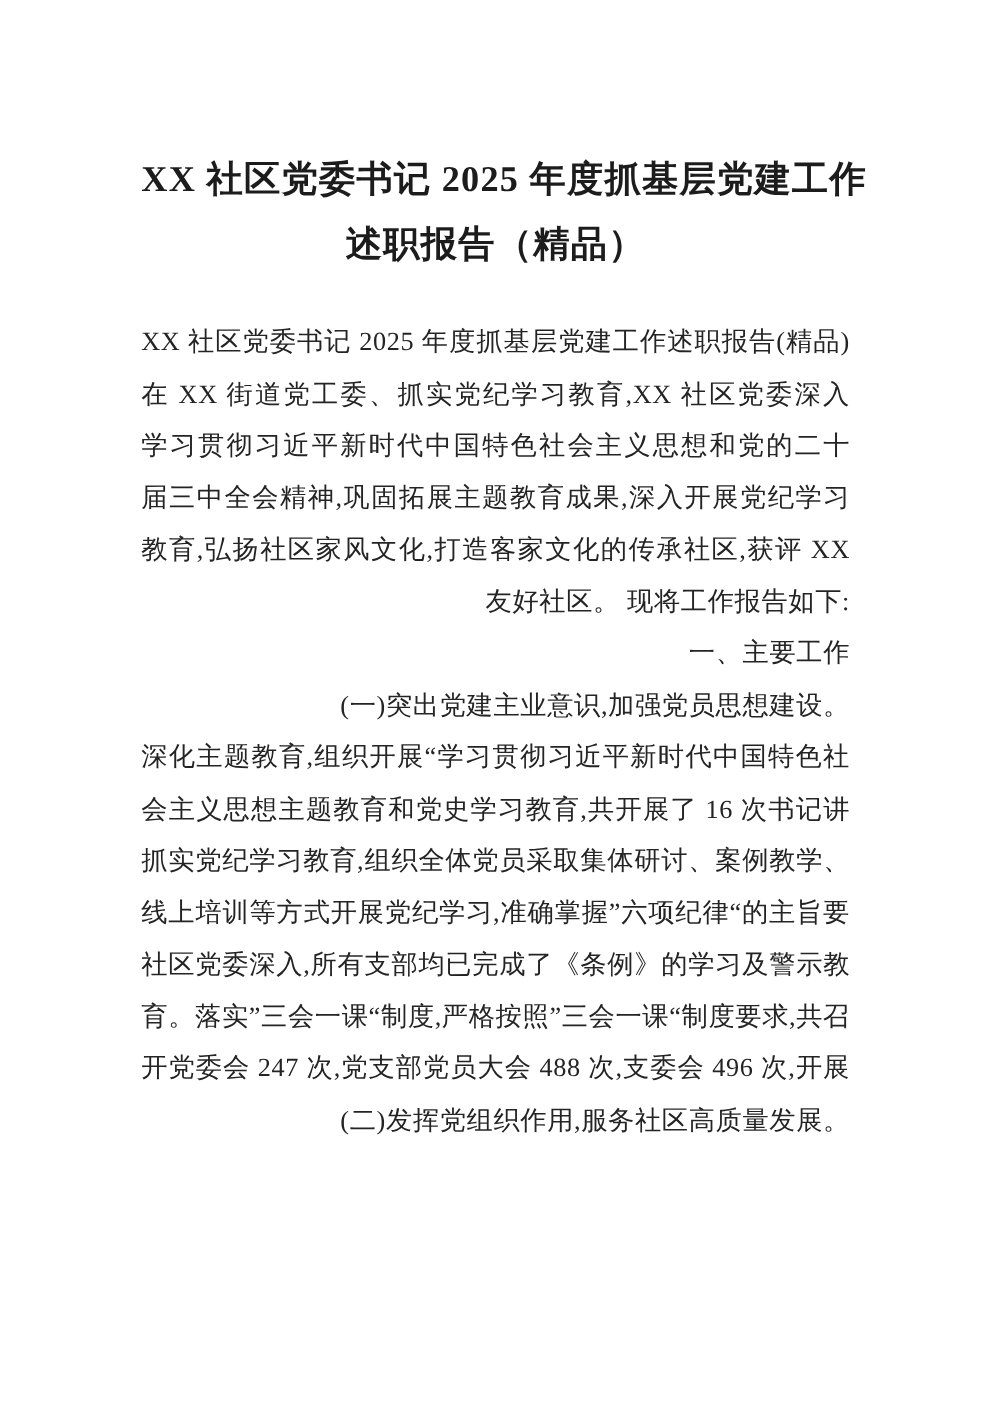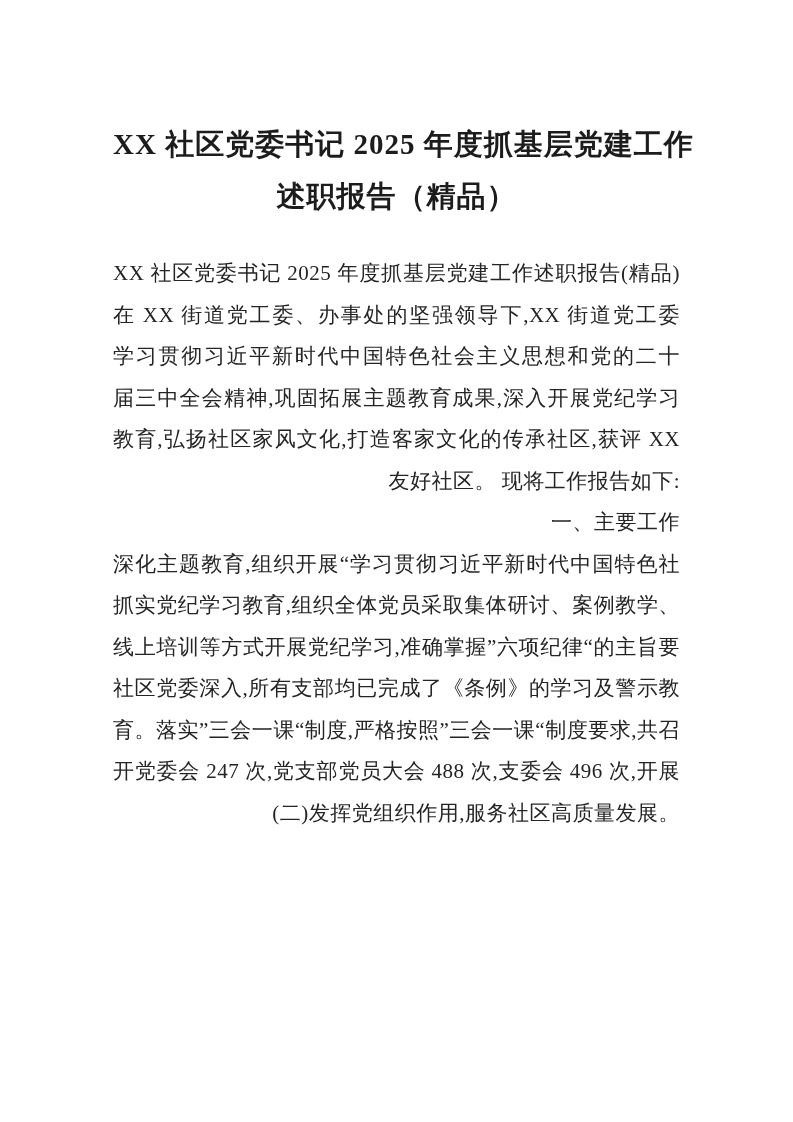--- a/index.html
+++ b/index.html
@@ -61,27 +61,29 @@
 <body>
 
 <div class="page" style="background: rgb(255, 255, 255);">
   <div class="content">
     <h1 class="doc-title" style="color: rgb(28, 28, 28);">
       <div class="title-line">XX 社区党委书记 2025 年度抓基层党建工作</div>
       <div class="title-line">述职报告（精品）</div>
     </h1>
     <div class="doc-body" id="doc-body" style="color: rgb(36, 36, 36);">
         <div class="line stretch">XX 社区党委书记 2025 年度抓基层党建工作述职报告(精品)</div>
-        <div class="line stretch">在 XX 街道党工委、办事处的坚强领导下,XX 街道党工委</div>
+        <div class="line stretch">在 XX 街道党工委、抓实党纪学习教育,XX 社区党委深入</div>
         <div class="line stretch">学习贯彻习近平新时代中国特色社会主义思想和党的二十</div>
         <div class="line stretch">届三中全会精神,巩固拓展主题教育成果,深入开展党纪学习</div>
         <div class="line stretch">教育,弘扬社区家风文化,打造客家文化的传承社区,获评 XX</div>
         <div class="line">友好社区。 现将工作报告如下:</div>
         <div class="line">一、主要工作</div>
+        <div class="line">(一)突出党建主业意识,加强党员思想建设。</div>
         <div class="line stretch">深化主题教育,组织开展“学习贯彻习近平新时代中国特色社</div>
+        <div class="line stretch">会主义思想主题教育和党史学习教育,共开展了 16 次书记讲</div>
         <div class="line stretch">抓实党纪学习教育,组织全体党员采取集体研讨、案例教学、</div>
         <div class="line stretch">线上培训等方式开展党纪学习,准确掌握”六项纪律“的主旨要</div>
         <div class="line stretch">社区党委深入,所有支部均已完成了《条例》的学习及警示教</div>
         <div class="line stretch">育。落实”三会一课“制度,严格按照”三会一课“制度要求,共召</div>
         <div class="line stretch">开党委会 247 次,党支部党员大会 488 次,支委会 496 次,开展</div>
         <div class="line">(二)发挥党组织作用,服务社区高质量发展。</div>
       </div>
   </div>
 </div>
 

